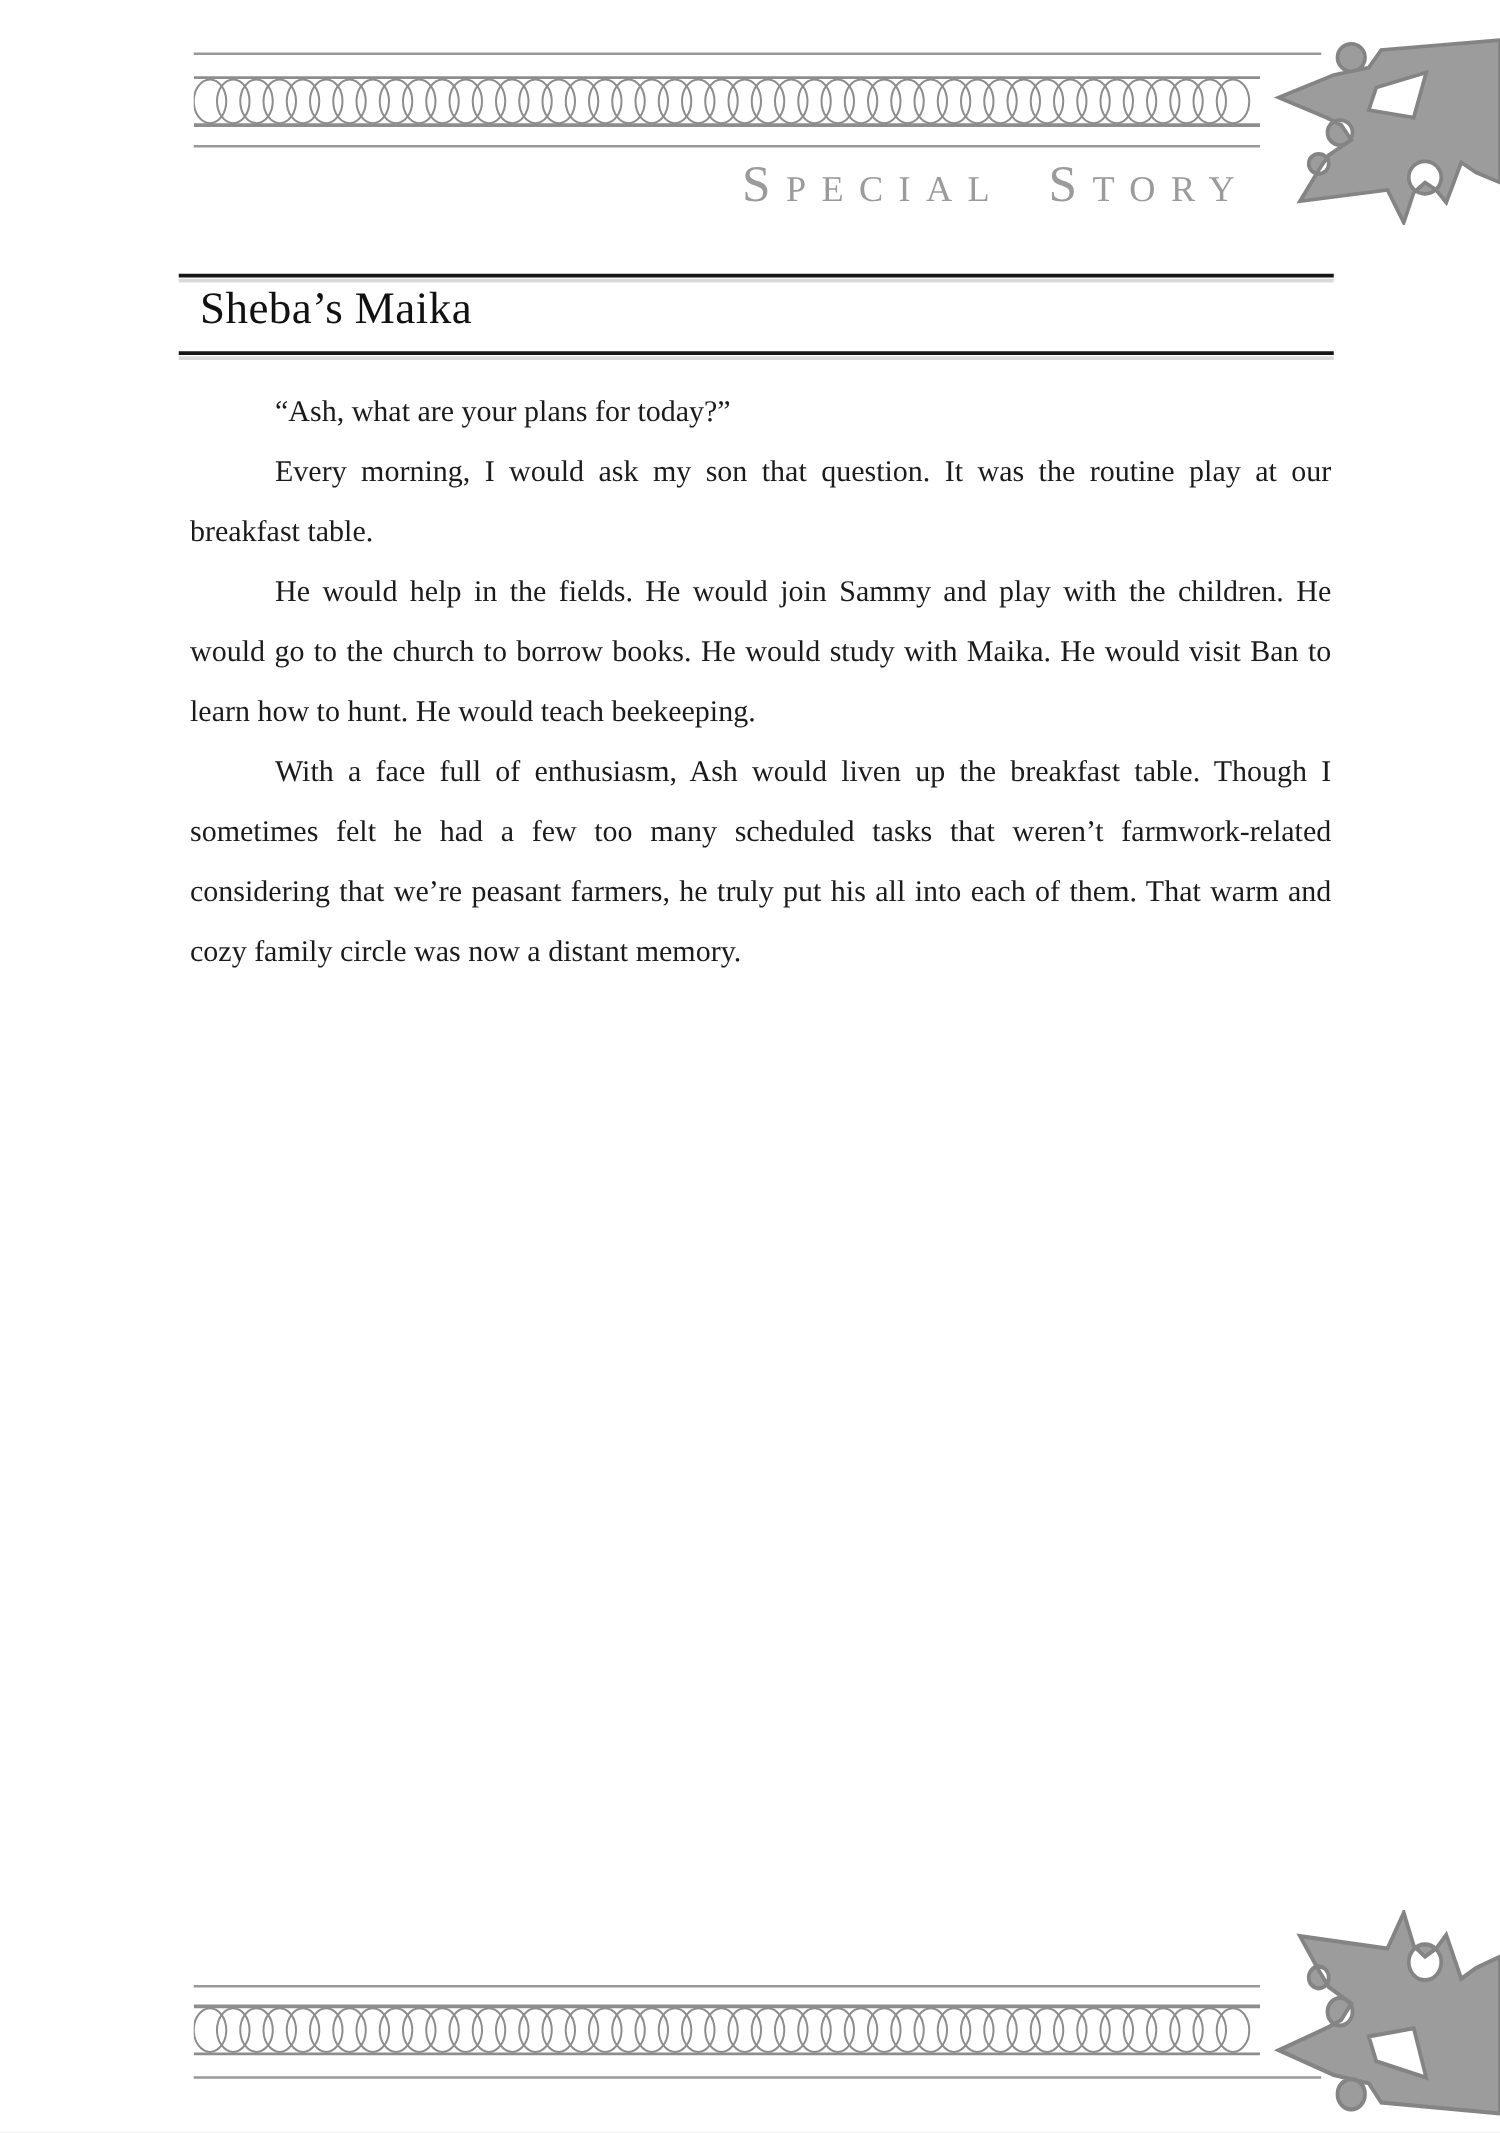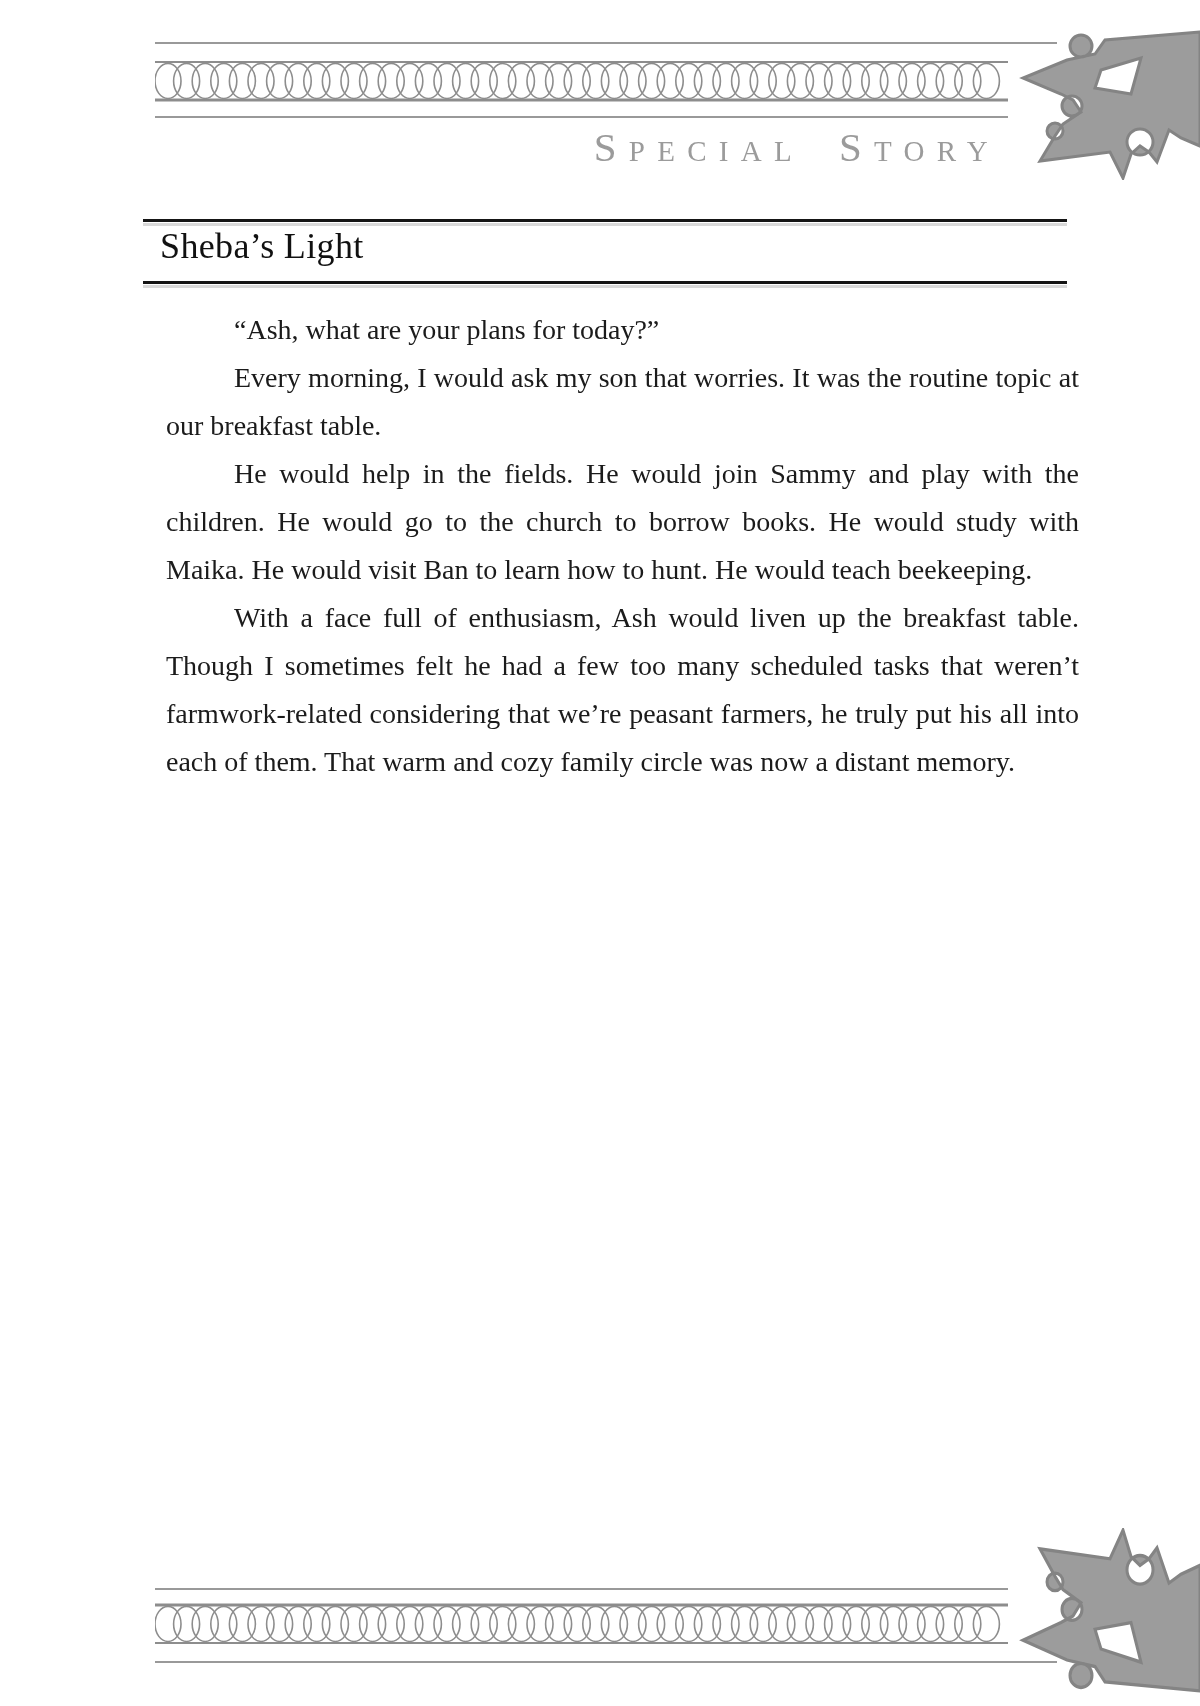--- a/index.html
+++ b/index.html
@@ -43,23 +43,23 @@
     background:var(--rule_black);
     box-shadow:0 4px 0 #d9d9d9;
   }
   .story-title{
     position:absolute;left:160px;top:224px;
     font-size:36px;line-height:44px;
     color:#111111;
     letter-spacing:0.01em;
   }
   .story-body{
-    position:absolute;left:166px;top:306px;width:913px;
+    position:absolute;left:152px;top:306px;width:913px;
     color:var(--text_color);
-    font-size:28px;line-height:48px;
+    font-size:24px;line-height:48px;
   }
   .story-body p{
     margin:0;
     text-indent:68px;
     text-align:justify;
     text-justify:inter-word;
   }
 </style>
 </head>
 <body>
@@ -131,26 +131,26 @@
       M185,2 L90,10 L80,24 L52,30 L8,48 L46,64 L58,70 L66,82 L48,94 L40,106 L25,131
       L95,122 L108,148 L116,124 L125,116 L134,122 L142,132 L154,100 L166,108 L185,116 Z
       M66,16 m-11,0 a11,11 0 1,0 22,0 a11,11 0 1,0 -22,0
       M57,76 m-10,0 a10,10 0 1,0 20,0 a10,10 0 1,0 -20,0
       M125,112 m-13,0 a13,13 0 1,0 26,0 a13,13 0 1,0 -26,0
       M40,101 m-8,0 a8,8 0 1,0 16,0 a8,8 0 1,0 -16,0
       M86,40 L126,28 L116,64 L80,58 Z"></path>
   </svg>
 
   <div class="story-rule" style="top:219px;"></div>
-  <h1 class="story-title" style="margin:0;font-weight:normal;">Sheba’s Light</h1>
+  <h1 class="story-title" style="margin:0;font-weight:normal;">Sheba’s Maika</h1>
   <div class="story-rule" style="top:281px;"></div>
 
   <div class="story-body">
       <p>“Ash, what are your plans for today?”</p>
-      <p>Every morning, I would ask my son that worries. It was the routine topic at our breakfast table.</p>
+      <p>Every morning, I would ask my son that question. It was the routine play at our breakfast table.</p>
       <p>He would help in the fields. He would join Sammy and play with the children. He would go to the church to borrow books. He would study with Maika. He would visit Ban to learn how to hunt. He would teach beekeeping.</p>
       <p>With a face full of enthusiasm, Ash would liven up the breakfast table. Though I sometimes felt he had a few too many scheduled tasks that weren’t farmwork-related considering that we’re peasant farmers, he truly put his all into each of them. That warm and cozy family circle was now a distant memory.</p>
     </div>
 
   <div class="hline" style="left:155px;top:1588px;width:853px;"></div>
 
   <div class="oval-band-wrap" style="left:155px;top:1603px;">
     <svg class="oval-band" width="853" height="42" viewBox="0 0 853 42">
       <line class="band-line thick" x1="0" y1="2" x2="853" y2="2"></line>
       <line class="band-line" x1="0" y1="40" x2="853" y2="40"></line>

